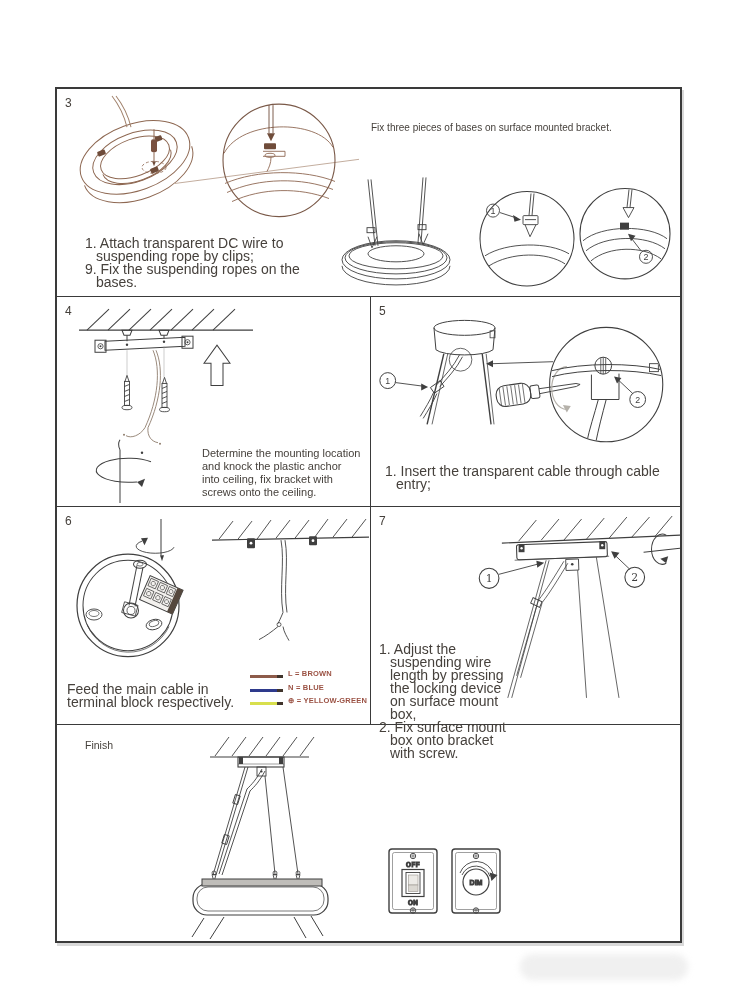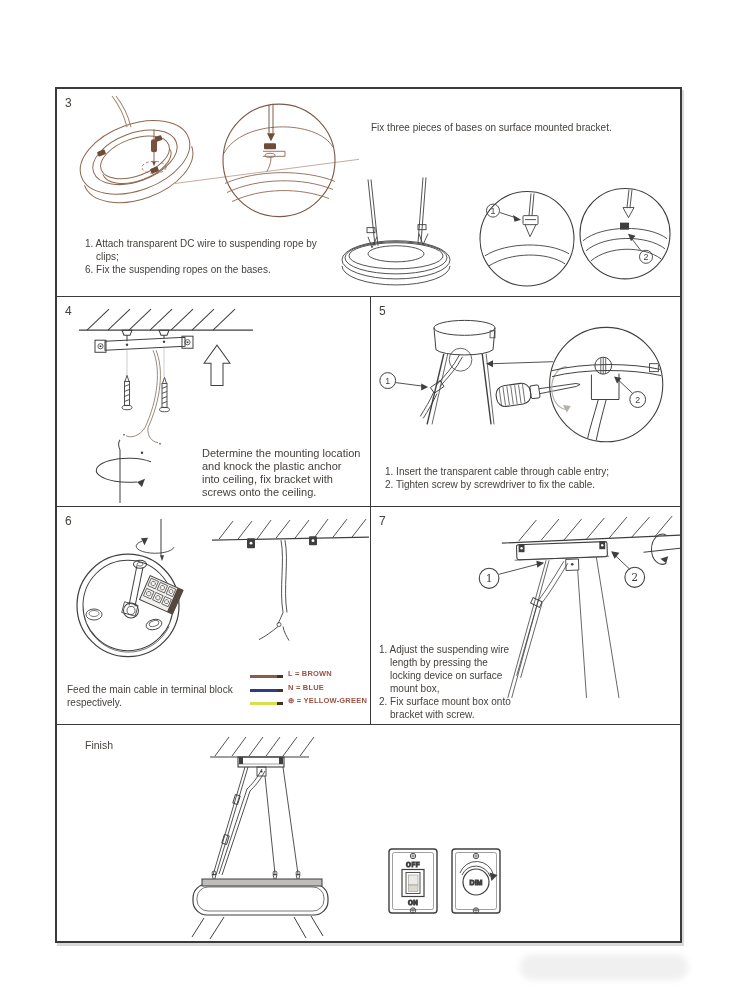--- a/index.html
+++ b/index.html
@@ -10,21 +10,21 @@
   .sheet{position:absolute;left:55px;top:87px;width:627px;height:856px;
     border:2px solid #3a3a3a;background:#fff;box-sizing:border-box;
     box-shadow:2px 3px 0 0 #d9d9d9;
     display:grid;grid-template-columns:314px 1fr;grid-template-rows:208px 210px 218px 1fr;}
   .cell{position:relative;box-sizing:border-box;}
   .span2{grid-column:1 / span 2;}
   .bb{border-bottom:1.5px solid #3a3a3a;}
   .br{border-right:1.5px solid #3a3a3a;}
   .art{position:absolute;left:0;top:0;width:100%;height:100%;}
   .steplabel{position:absolute;font-size:12px;color:#45403b;}
-  .txt{position:absolute;font-size:10px;line-height:13px;color:#46413c;}
+  .txt{position:absolute;font-size:14px;line-height:13px;color:#46413c;}
   .ins .it{padding-left:11px;text-indent:-11px;}
   .caption{position:absolute;font-size:10px;color:#46413c;}
   svg text{font-family:"Liberation Sans",sans-serif;fill:#3f3f3f;}
   svg .callout-num{font-size:9px;text-anchor:middle;}
   svg .callout-num-lg{font-size:11px;text-anchor:middle;font-family:"DejaVu Serif",serif;}
   .legend-row{position:absolute;left:193px;display:flex;align-items:flex-end;height:6px;}
   .legend-bar{width:27px;height:3.5px;}
   .legend-cap{width:6px;height:3.5px;background:#40342c;}
   .legend-label{margin-left:5px;font-size:7.5px;font-weight:bold;color:#9b5244;letter-spacing:.2px;white-space:nowrap;}
   .smudge{position:absolute;left:520px;top:954px;width:168px;height:26px;background:#f0f0f0;border-radius:13px;filter:blur(3px);}
@@ -119,21 +119,21 @@
         <circle cx="589" cy="167" r="6.5"></circle>
         <text class="callout-num" x="589" y="170.5" stroke="none">2</text>
         <line x1="584" y1="161" x2="574" y2="148"></line>
         <polygon points="571,144 578.5,146 574,151.5" fill="#3f3f3f" stroke="none"></polygon>
       </g>
     </svg>
 
     <div class="caption" style="left:314px;top:33px">Fix three pieces of bases on surface mounted bracket.</div>
     <div class="txt ins" style="left:28px;top:148px;width:255px">
       <div class="it">1. Attach transparent DC wire to suspending rope by clips;</div>
-      <div class="it">6. Fix the suspending ropes on the bases.</div>
+      <div class="it">9. Fix the suspending ropes on the bases.</div>
     </div>
   </div>
 
   <div class="cell bb br">
     <div class="steplabel" style="left:8px;top:7px">4</div>
 
     <svg class="art" viewBox="0 0 313 208" preserveAspectRatio="none">
       <g fill="none" stroke="#3f3f3f" stroke-width="1">
         <line x1="22" y1="33" x2="196" y2="33" stroke-width="1.2"></line>
         <line x1="30" y1="33" x2="52" y2="12"></line>
@@ -266,21 +266,20 @@
         </g>
         <circle cx="271" cy="103" r="8"></circle>
         <text class="callout-num" x="271" y="106.5" stroke="none">2</text>
         <line x1="266" y1="97" x2="252" y2="84" stroke-width="0.9"></line>
         <polygon points="247,80 254.5,81.5 250,87" fill="#3f3f3f" stroke="none"></polygon>
       </g>
     </svg>
 
     <div class="txt ins" style="left:14px;top:168px;width:292px">
       <div class="it">1. Insert the transparent cable through cable entry;</div>
-      <div class="it">2. Tighten screw by screwdriver to fix the cable.</div>
     </div>
   </div>
 
   <div class="cell bb br">
     <div class="steplabel" style="left:8px;top:7px">6</div>
 
     <svg class="art" viewBox="0 0 313 216" preserveAspectRatio="none">
       <g fill="none" stroke="#3f3f3f" stroke-width="1">
         <line x1="104" y1="12" x2="104" y2="48"></line>
         <polygon points="103,48 105,54 107,48" fill="#3f3f3f" stroke="none"></polygon>

